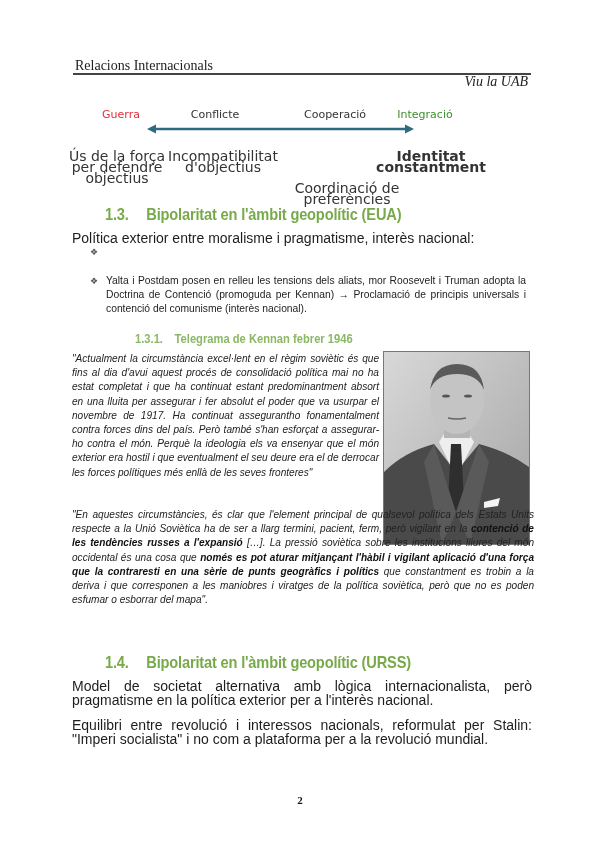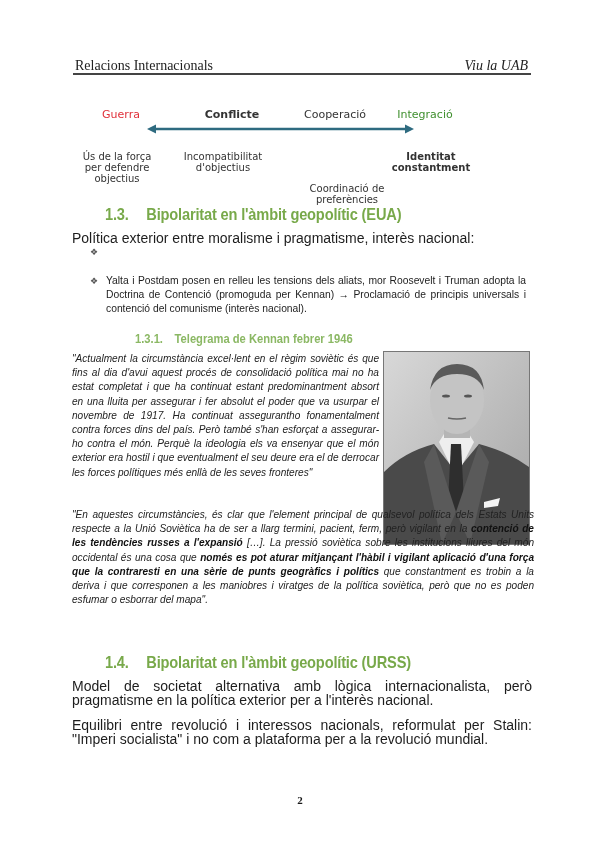--- a/index.html
+++ b/index.html
@@ -1,25 +1,25 @@
 <!DOCTYPE html>
 <html><head>
 <meta charset="utf-8">
 <style>
   html, body { margin:0; padding:0; background:#ffffff; }
   body { width:600px; height:848px; position:relative; overflow:hidden; font-family:"Liberation Sans", sans-serif; color:#1a1a1a; }
   .header { position:absolute; left:73px; top:56px; width:457px; height:16px; font-family:"Liberation Serif", serif; font-size:14px; color:#222;text-decoration:underline; }
   .header .left { position:absolute; left:2px; top:2px; }
-  .header .right { position:absolute; right:2px; top:2px; font-style:italic; }
+  .header .right { position:absolute; right:2px; top:18px; font-style:italic; }
   .header-rule { position:absolute; left:73px; top:73px; width:458px; height:1.5px; background:#444; }
 
   
   .diagram { position:absolute; left:70px; top:100px; width:430px; height:100px; font-family:"DejaVu Sans", sans-serif; }
   .diagram .lbl { position:absolute; top:8px; font-size:11px; transform:translateX(-50%); white-space:nowrap; color:#333; }
-  .diagram .desc { position:absolute; top:51px; font-size:10px; line-height:11px; transform:translateX(-50%); text-align:center; color:#333; }
+  .diagram .desc { position:absolute; top:51px; font-size:14px; line-height:11px; transform:translateX(-50%); text-align:center; color:#333; }
   .diagram .arrow { position:absolute; left:77px; top:24px; width:267px; height:10px; }
 
   .h2 { position:absolute; font-family:"Liberation Sans Narrow", "Liberation Sans", sans-serif; font-weight:bold; color:#78a94a; font-size:17px; letter-spacing:-0.2px; transform:scaleX(0.86); transform-origin:left center; white-space:nowrap; }
   .h2 .num { display:inline-block; width:48px; }
   .h3 { position:absolute; font-weight:bold; color:#8bb864; font-size:13px; transform:scaleX(0.86); transform-origin:left center; white-space:nowrap; }
   .h3 .num { display:inline-block; width:46px; }
 
   .p { position:absolute; font-size:14px; line-height:14px; text-align:justify; color:#1d1d1d; }
   .bul { position:absolute; font-size:10.3px; line-height:14px; text-align:justify; color:#1d1d1d; }
   .bul .mark { position:absolute; left:-16px; top:0; font-size:9px; color:#555; }
@@ -35,21 +35,21 @@
 <body>
 
 <div class="header">
   <span class="left">Relacions Internacionals</span>
   <span class="right">Viu la UAB</span>
 </div>
 <div class="header-rule"></div>
 
 <div class="diagram">
   <span class="lbl" style="left:51px;color:#e0303a;">Guerra</span>
-  <span class="lbl" style="left:162px;font-weight:bold;">Conflicte</span>
+  <span class="lbl" style="left:145px;">Conflicte</span>
   <span class="lbl" style="left:265px;text-align:center;">Cooperació</span>
   <span class="lbl" style="left:355px;color:#3f8f2e;">Integració</span>
 
   <svg class="arrow" viewBox="0 0 267 10" preserveAspectRatio="none">
     <line x1="6" y1="5" x2="261" y2="5" stroke="#2e6b80" stroke-width="2.5"></line>
     <polygon points="0,5 9,0.5 9,9.5" fill="#2e6b80"></polygon>
     <polygon points="267,5 258,0.5 258,9.5" fill="#2e6b80"></polygon>
   </svg>
 
   <div class="desc" style="left:47px;">

